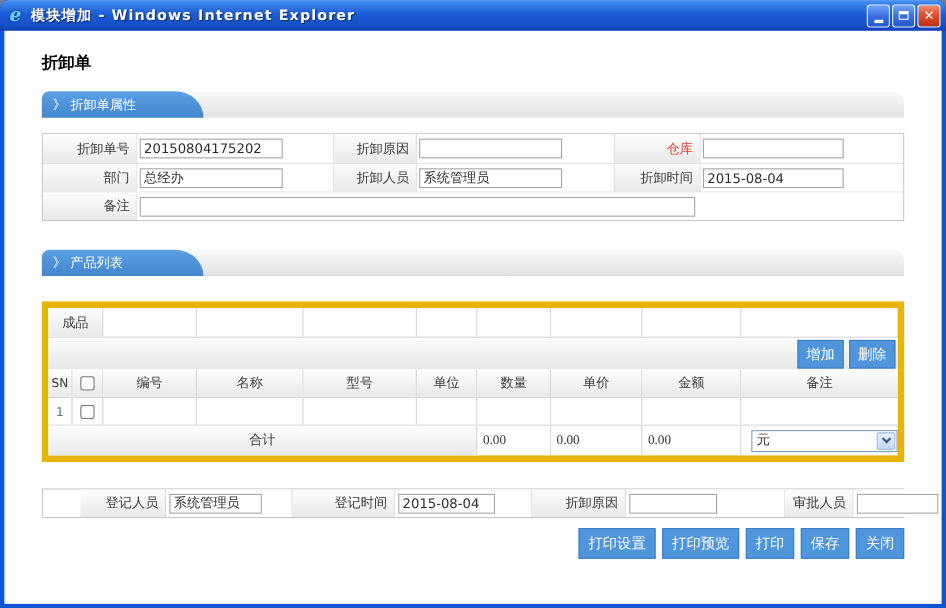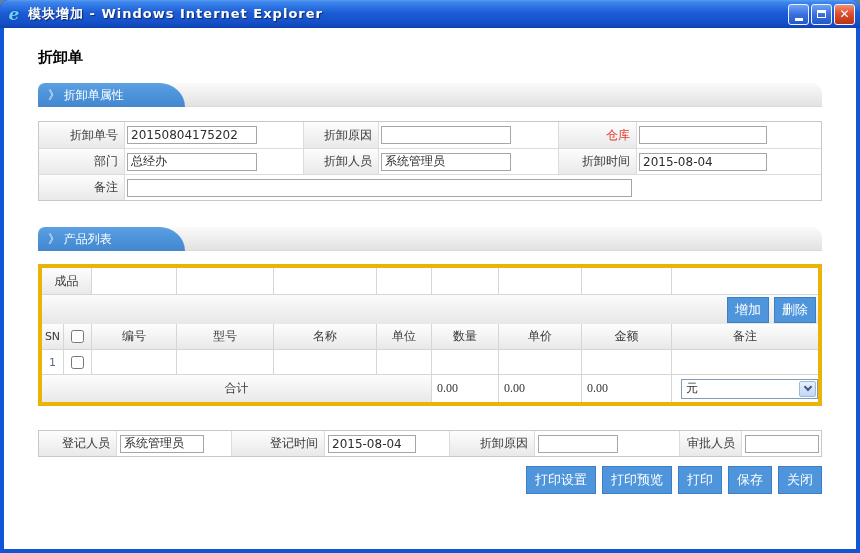--- a/index.html
+++ b/index.html
@@ -54,21 +54,21 @@
   .form-box{margin-top:14px;border:1px solid #c8c8c8;}
   .frow{display:grid;grid-template-columns:86px 179px 75px 180px 78px 1fr;height:26px;}
   .frow + .frow{border-top:1px solid #dcdcdc;}
   .frow > div{border-right:1px solid #dcdcdc;display:flex;align-items:center;}
   .frow > div:last-child{border-right:none;}
   .fcell{background:#fff;padding-left:2px;}
   .red-label{color:var(--required);}
   .frow.remark{grid-template-columns:86px 1fr;}
 
   
-  .prod-box{margin-top:13px;border:4px solid #eab308;}
+  .prod-box{margin-top:23px;border:6px solid #eab308;}
   .prow{display:grid;}
   .prow + .prow{border-top:1px solid #d6d6d6;}
   .prow > div{border-right:1px solid #d6d6d6;display:flex;align-items:center;justify-content:center;min-width:0;}
   .prow > div:last-child{border-right:none;}
   .cols-finished{grid-template-columns:50px 85px 97px 103px 55px 67px 83px 90px 1fr;height:26px;}
   .cols-main{grid-template-columns:22px 28px 85px 97px 103px 55px 67px 83px 90px 1fr;}
   .cols-total{grid-template-columns:390px 67px 83px 90px 1fr;height:28px;}
   .hdr-row{height:25px;}
   .hdr-row > div{background:linear-gradient(180deg,#fdfdfd,#e9e9e9);color:#3a3a3a;}
   .data-row{height:25px;background:#fff;}
@@ -84,21 +84,21 @@
   
   .xp-select{width:140px;height:20px;border:1px solid #7f9db9;background:#fff;margin-left:4px;
              display:flex;align-items:center;justify-content:space-between;padding-left:4px;cursor:pointer;}
   .xp-arrow-btn{width:17px;height:16px;margin-right:1px;border:1px solid #9db9e0;border-radius:2px;
                 background:linear-gradient(180deg,#e7f0fd,#c2d7f5);display:flex;align-items:center;justify-content:center;}
   .chevron{width:6px;height:6px;border-right:2px solid #41598c;border-bottom:2px solid #41598c;
            transform:rotate(45deg);margin-top:-3px;}
 
   
   .foot-box{margin-top:24px;border:1px solid #c8c8c8;display:grid;
-            grid-template-columns:78px 115px 93px 125px 85px 145px 62px 1fr;height:27px;}
+            grid-template-columns:78px 115px 93px 125px 85px 145px 62px 1fr;height:27px;padding-left:34px;}
   .foot-box > div{border-right:1px solid #dcdcdc;display:flex;align-items:center;}
   .foot-box > div:last-child{border-right:none;}
   .fv{background:#fff;padding-left:3px;}
 
   .actions{margin-top:9px;display:flex;justify-content:flex-end;gap:6px;}
   .actions .btn-blue{padding:4px 8px;}
 </style>
 </head>
 <body>
 
@@ -184,22 +184,22 @@
         <button class="btn-blue">增加</button>
         <button class="btn-blue">删除</button>
       </div>
 
       <div class="prow cols-main hdr-row">
         <div class="sn-col">SN</div>
         <div>
             <input type="checkbox" style="">
           </div>
         <div>编号</div>
+        <div>名称</div>
         <div>型号</div>
-        <div>名称</div>
         <div>单位</div>
         <div>数量</div>
         <div>单价</div>
         <div>金额</div>
         <div>备注</div>
       </div>
 
       <div class="prow cols-main data-row">
         <div class="sn-col">1</div>
         <div>

